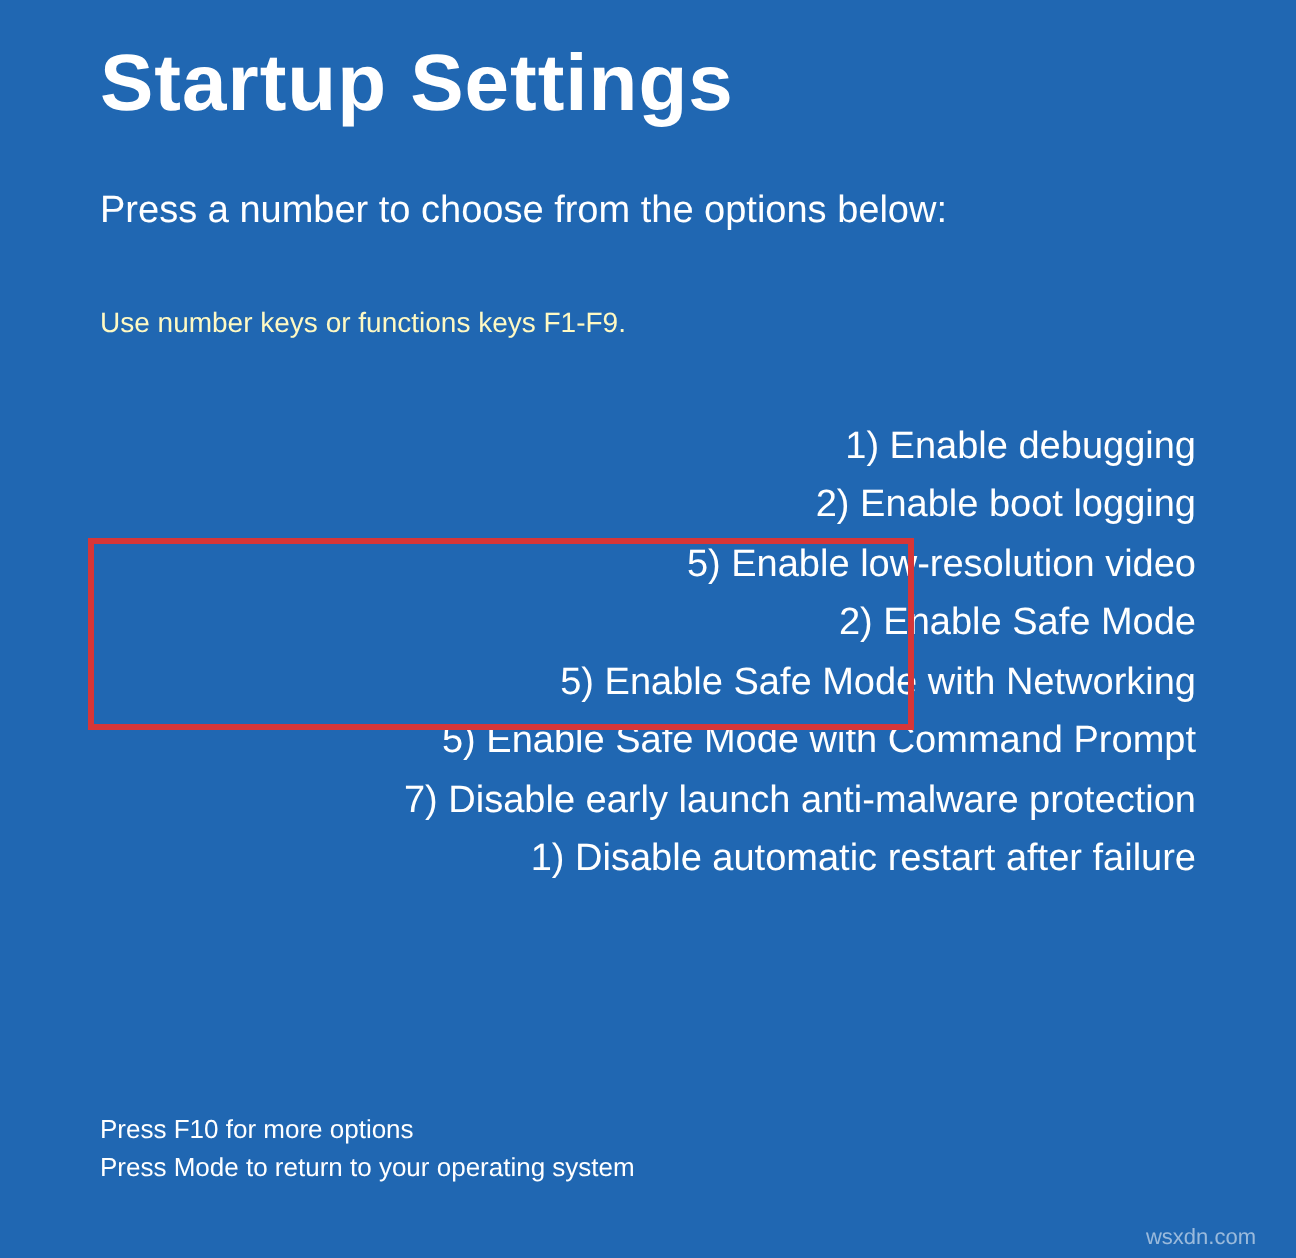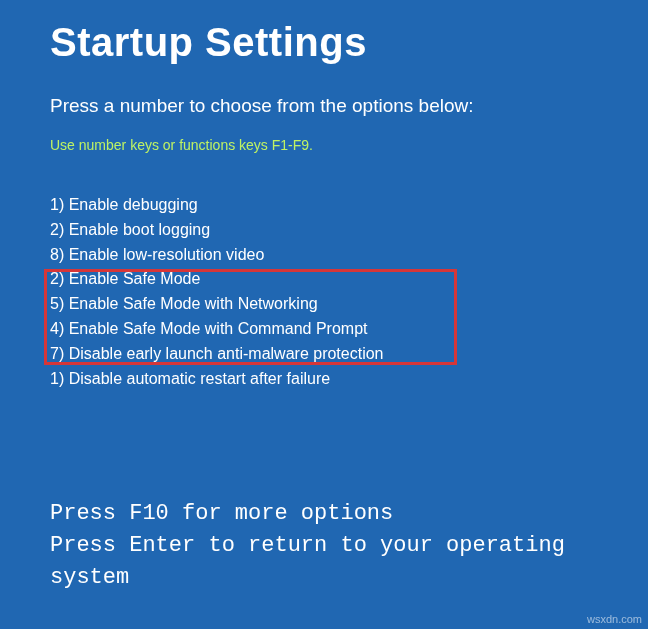--- a/index.html
+++ b/index.html
@@ -19,86 +19,86 @@
     }
     .title {
       font-size: 40px;
       font-weight: 700;
       margin-bottom: 30px;
       letter-spacing: 0.5px;
     }
     .subtitle {
       font-size: 19px;
       font-weight: 300;
-      margin-bottom: 20px;
+      margin-bottom: 36px;
     }
     .hint {
       font-size: 14px;
       font-weight: 300;
-      color: #bef264;
+      color: #fef9c3;
       margin-bottom: 40px;
     }
     .options {
       margin-bottom: 70px;
     }
     .option {
-      font-size: 16px;
+      font-size: 19px;
       font-weight: 300;
       line-height: 1.55;
+      text-align: right;
     }
     .highlight-box {
       position: absolute;
       border: 3px solid #d63638;
       left: 44px;
       top: 269px;
       width: 413px;
       height: 96px;
       pointer-events: none;
     }
     .footer {
       position: absolute;
       bottom: 35px;
       left: 50px;
     }
     .footer-line {
-      font-size: 22px;
+      font-size: 13px;
       font-weight: 300;
       line-height: 1.45;
-      font-family: Liberation Mono, monospace;
     }
     .watermark {
       position: absolute;
       bottom: 4px;
-      right: 6px;
+      right: 20px;
       font-size: 11px;
       color: rgba(255,255,255,0.55);
       font-family: Arial, sans-serif;
       font-weight: 400;
     }
   </style>
 </head>
 <body>
 
 <h1 class="title">Startup Settings</h1>
 
 <div class="subtitle">Press a number to choose from the options below:</div>
 
 <div class="hint">Use number keys or functions keys F1-F9.</div>
 
 <div class="options">
   <div class="option">1) Enable debugging</div>
   <div class="option">2) Enable boot logging</div>
-  <div class="option">8) Enable low-resolution video</div>
+  <div class="option">5) Enable low-resolution video</div>
   <div class="option">2) Enable Safe Mode</div>
   <div class="option">5) Enable Safe Mode with Networking</div>
-  <div class="option">4) Enable Safe Mode with Command Prompt</div>
+  <div class="option">5) Enable Safe Mode with Command Prompt</div>
   <div class="option">7) Disable early launch anti-malware protection</div>
   <div class="option">1) Disable automatic restart after failure</div>
 </div>
 
 <div class="highlight-box"></div>
 
 <div class="footer">
   <div class="footer-line">Press F10 for more options</div>
-  <div class="footer-line">Press Enter to return to your operating system</div>
+  <div class="footer-line">Press Mode to return to your operating system</div>
 </div>
 
 <div class="watermark">wsxdn.com</div>
 
 </body></html>

